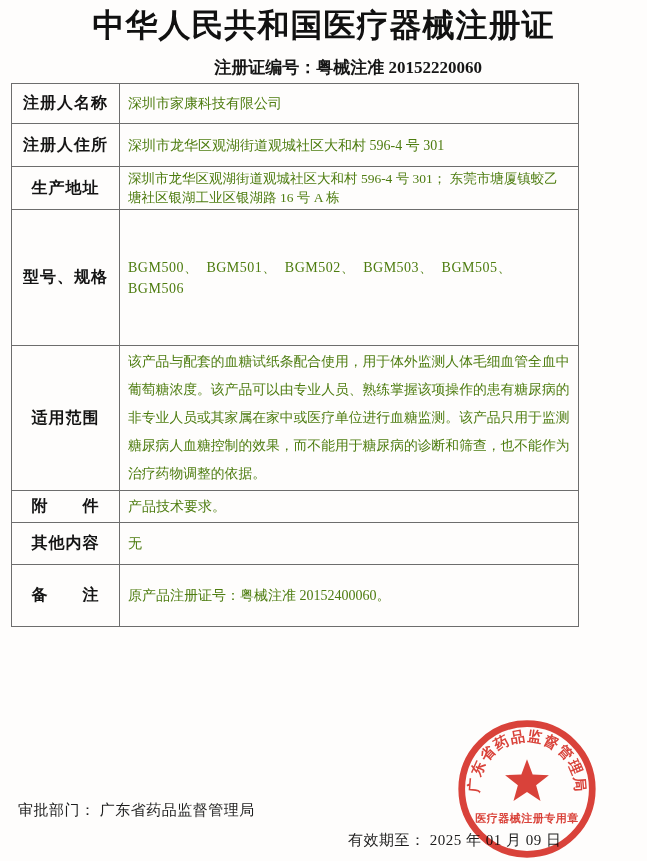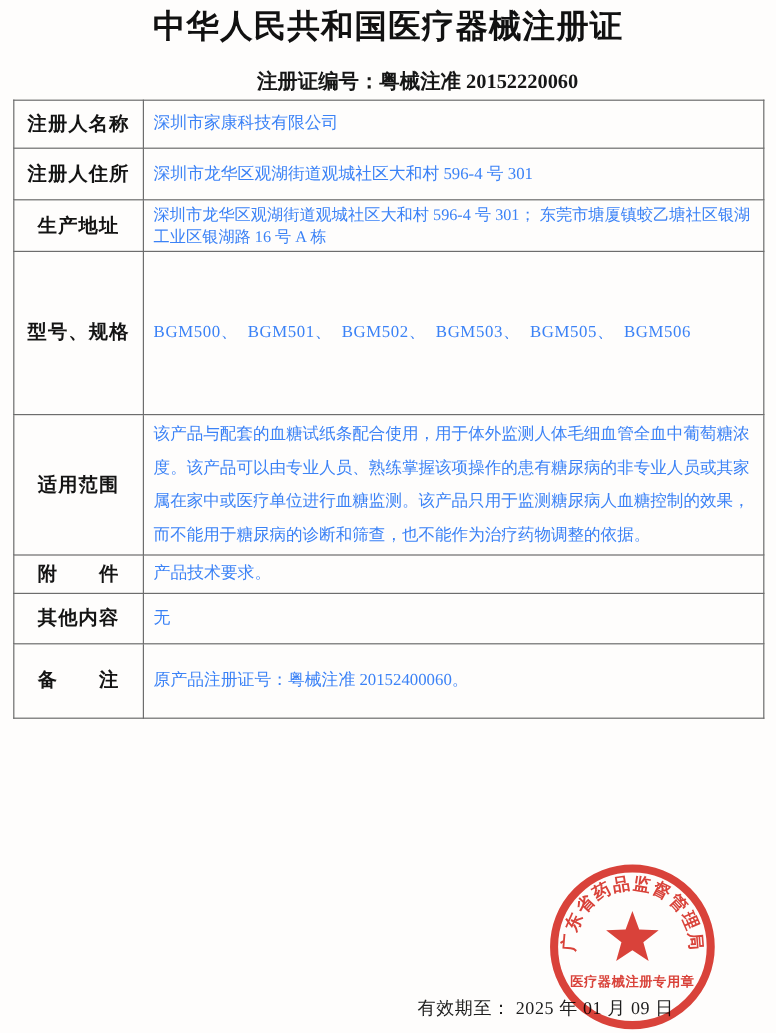--- a/index.html
+++ b/index.html
@@ -13,39 +13,39 @@
   .page {
     position: relative;
     width: 647px; height: 861px;
     background: #fefdfc;
   }
   .title {
     position: absolute;
     top: 4px; left: 0; width: 647px;
     margin: 0;
     text-align: center;
-    font-size: 27px;
+    font-size: 32px;
     font-weight: 700;
     letter-spacing: 1px;
     color: #111;
   }
   .regline {
     position: absolute;
     top: 56px; left: 0; width: 630px;
     text-align: center;
     font-size: 17px;
     font-weight: 700;
     color: #161616;
     white-space: pre-wrap;
     padding-left: 33px;
   }
   table.cert {
     position: absolute;
     top: 83px; left: 11px;
-    width: 626px;
+    width: 568px;
     border-collapse: collapse;
     table-layout: fixed;
   }
   table.cert td {
     border: 1px solid #6d6d6d;
     vertical-align: middle;
     padding: 2px 8px;
   }
   td.lbl {
     width: 91px; 
@@ -53,21 +53,21 @@
     font-weight: 700;
     font-size: 16px;
     letter-spacing: 1px;
     color: #141414;
     white-space: pre-wrap;
     padding: 2px 7px;
   }
   td.val {
     font-size: 14px;
     line-height: 21px;
-    color: #3b82f6;
+    color: #4d7c0f;
     white-space: pre-wrap;
     padding-left: 9px;
   }
   tr.r1  { height: 40px; }
   tr.r2  { height: 43px; }
   tr.r3  { height: 41px; }
   tr.r3 td.val { font-size: 13.5px; line-height: 19px; }
   tr.r4  { height: 40px; }
   tr.r5  { height: 136px; }
   tr.r5 td.val { letter-spacing: 0.5px; }
@@ -137,20 +137,21 @@
         <td class="lbl">其他内容</td>
         <td class="val">无</td>
       </tr>
       <tr class="r10">
         <td class="lbl">备　　注</td>
         <td class="val">原产品注册证号：粤械注准 20152400060。</td>
       </tr>
     </tbody>
   </table>
 
+  <div class="footer-item dept"><span>审批部门： </span><span>广东省药品监督管理局</span></div>
 
 
   <div class="footer-item date2"><span>有效期至： </span><span>2025 年 01 月 09 日</span></div>
 
   <svg class="stamp" viewBox="0 0 150 150" xmlns="http://www.w3.org/2000/svg">
     <circle cx="75" cy="75" r="68" fill="none" stroke="#d5281e" stroke-width="7"></circle>
     <path id="sealArc" d="M 26.1 85.4 A 50 50 0 1 1 123.9 85.4" fill="none"></path>
     <text font-size="15" fill="#d5281e" letter-spacing="1.5">
       <textPath href="#sealArc" startOffset="50%" text-anchor="middle">广东省药品监督管理局</textPath>
     </text>

